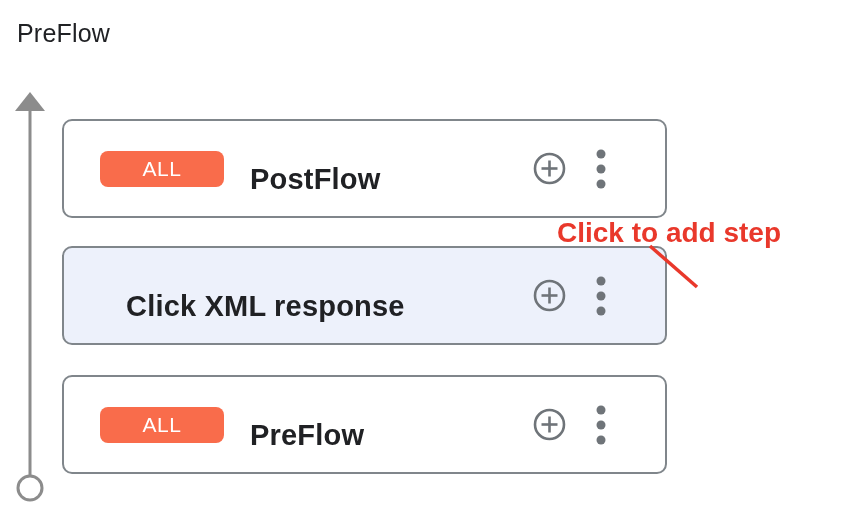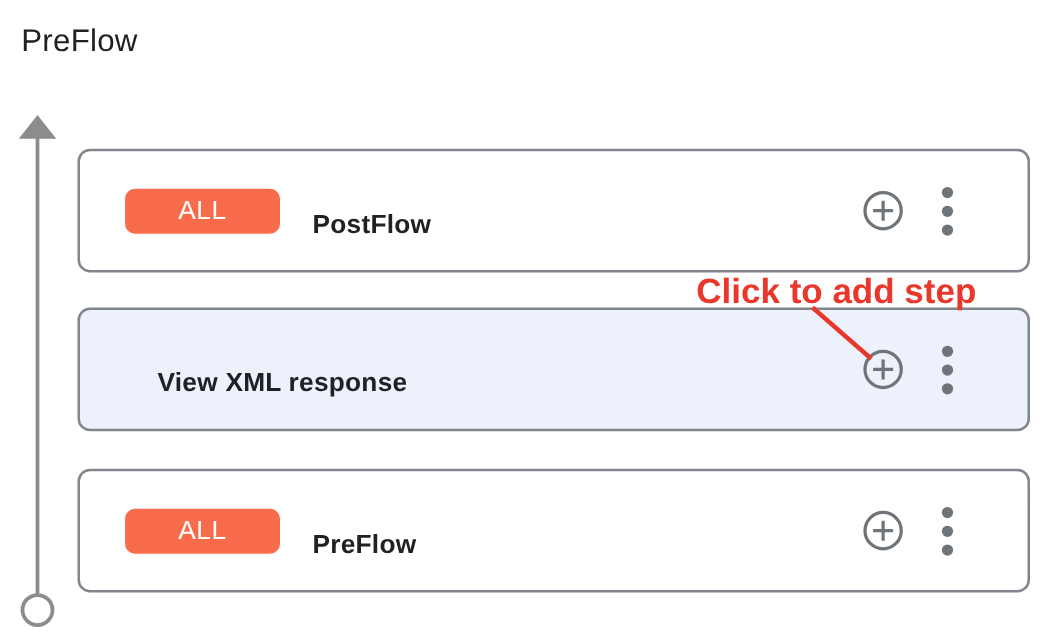--- a/index.html
+++ b/index.html
@@ -19,21 +19,21 @@
     letter-spacing: 0.2px;
   }
   .flow-rail {
     position: absolute;
     left: 0; top: 85px;
     width: 60px; height: 420px;
   }
   .card {
     position: absolute;
     left: 62px;
-    width: 762px;
+    width: 605px;
     height: 99px;
     background: #ffffff;
     border: 2px solid #80868B;
     border-radius: 10px;
     display: flex;
     align-items: center;
     padding: 0 56px 0 36px;
   }
   .card.selected { background: #EDF1FB; }
   .card-1 { top: 119px; }
@@ -47,21 +47,21 @@
     font-size: 21px;
     font-weight: 500;
     display: flex;
     align-items: center;
     justify-content: center;
     letter-spacing: 0.5px;
     flex: none;
   }
   .card-title {
     margin-left: 26px;
-    font-size: 21px;
+    font-size: 29px;
     font-weight: 700;
     color: #202124;
     letter-spacing: 0.2px;
     white-space: nowrap;
     margin-top: 22px;
   }
   .spacer { flex: 1 1 auto; }
   .icon-btn {
     background: transparent;
     border: none;
@@ -112,21 +112,21 @@
   <button class="icon-btn more">
     <svg width="16" height="46" viewBox="0 0 16 46">
       <circle cx="8" cy="8" r="4.5" fill="#6F7479"></circle>
       <circle cx="8" cy="23" r="4.5" fill="#6F7479"></circle>
       <circle cx="8" cy="38" r="4.5" fill="#6F7479"></circle>
     </svg>
   </button>
 </div>
 
 <div class="card card-2 selected">
-  <span class="card-title">View XML response</span>
+  <span class="card-title">Click XML response</span>
   <span class="spacer"></span>
   <button class="icon-btn add">
     <svg width="33" height="33" viewBox="0 0 33 33">
       <circle cx="16.5" cy="16.5" r="14.5" fill="none" stroke="#6F7479" stroke-width="2.6"></circle>
       <line x1="16.5" y1="8.5" x2="16.5" y2="24.5" stroke="#6F7479" stroke-width="2.6"></line>
       <line x1="8.5" y1="16.5" x2="24.5" y2="16.5" stroke="#6F7479" stroke-width="2.6"></line>
     </svg>
   </button>
   <button class="icon-btn more">
     <svg width="16" height="46" viewBox="0 0 16 46">

